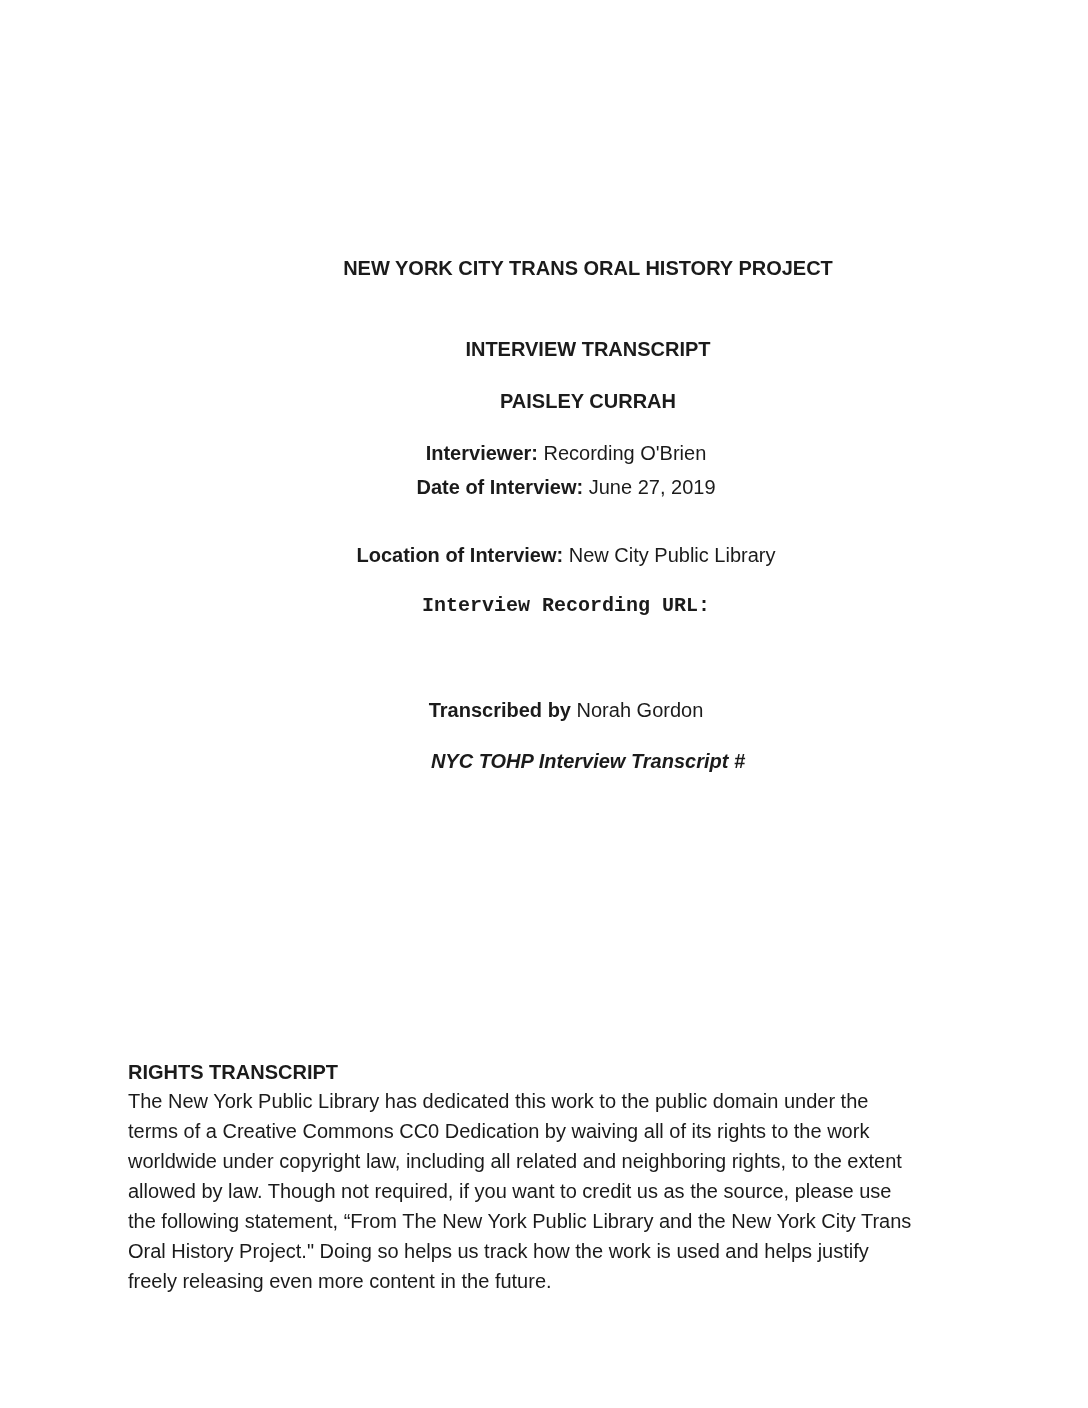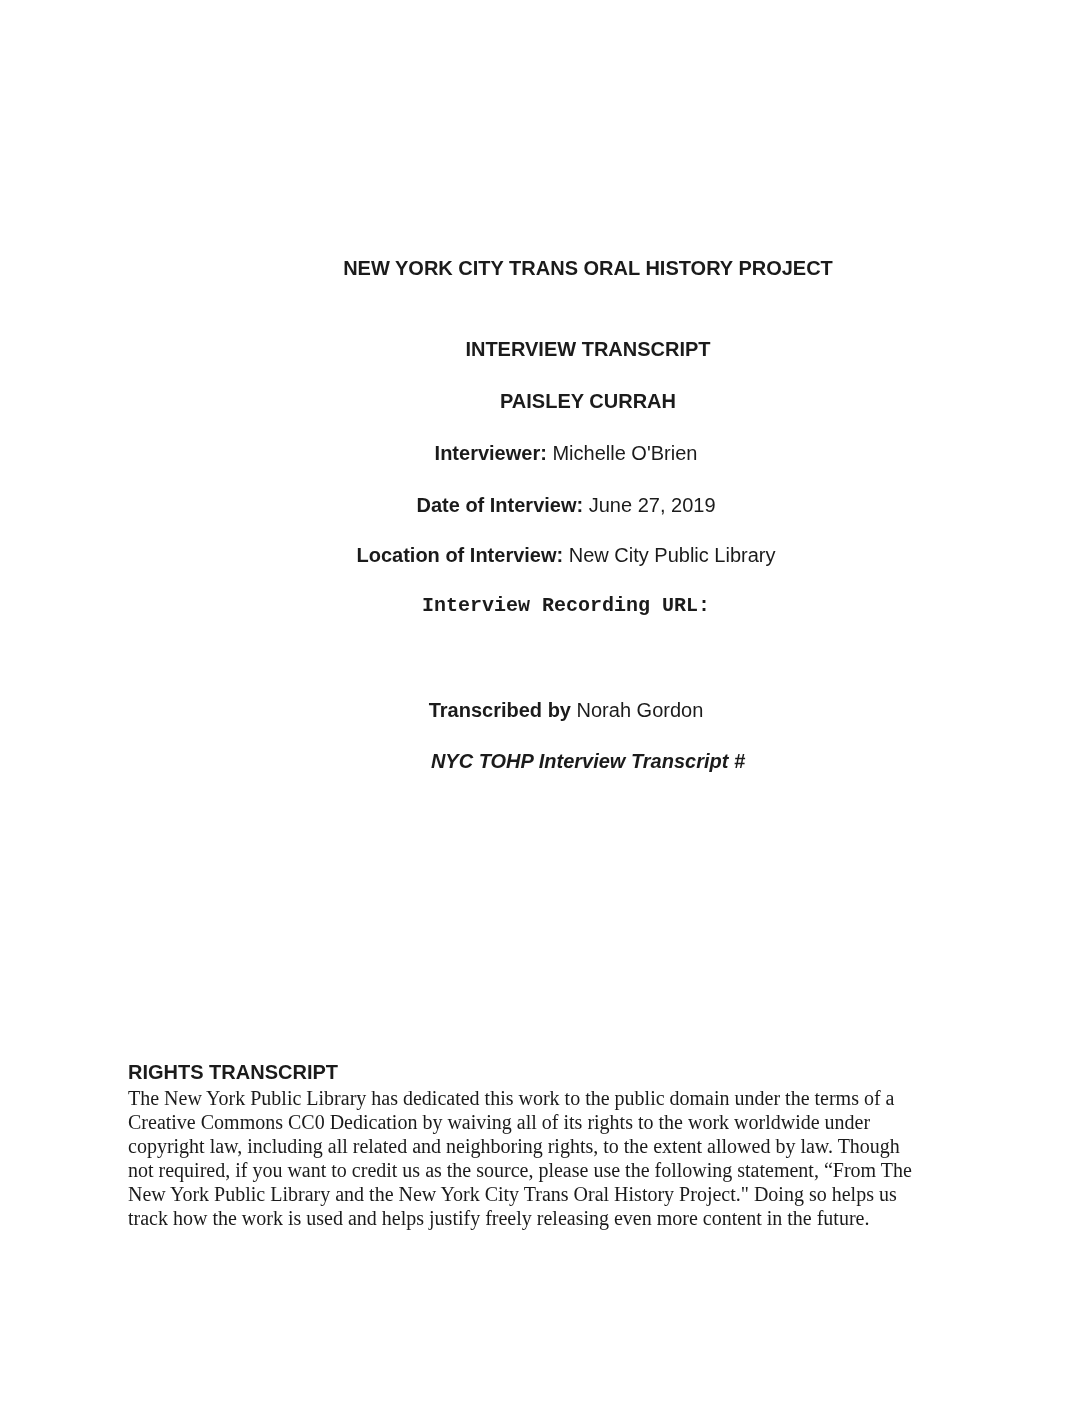--- a/index.html
+++ b/index.html
@@ -23,56 +23,55 @@
     width: 100%;
     text-align: center;
     white-space: nowrap;
     line-height: 24px;
   }
   .bold { font-weight: bold; padding-left: 44px; }
   .doc-title      { top: 256px; }
   .doc-subtitle   { top: 337px; }
   .doc-interviewee{ top: 389px; }
   .field-0        { top: 441px; }
-  .field-1        { top: 493px; }
+  .field-1        { top: 475px; }
   .field-2        { top: 543px; }
   .field-3        { top: 594px; font-family: Liberation Mono, monospace; }
   .transcribed    { top: 698px; }
   .transcript-num { top: 749px; font-style: italic; }
   .rights-heading {
     position: absolute;
     top: 1060px;
     left: 128px;
     font-weight: bold;
     line-height: 24px;
   }
   .rights-body {
     position: absolute;
     top: 1086px;
     left: 128px;
     width: 784px;
-    line-height: 24px;
+    line-height: 30px;
     text-align: left;
-    font-family: Liberation Serif, serif;
   }
   .label-gap { white-space: pre; }
 </style>
 </head>
 <body>
 
 <div class="page">
 
   <div class="center-line bold doc-title">NEW YORK CITY TRANS ORAL HISTORY PROJECT</div>
 
   <div class="center-line bold doc-subtitle">INTERVIEW TRANSCRIPT</div>
 
   <div class="center-line bold doc-interviewee">PAISLEY CURRAH</div>
 
   <div class="center-line field-0">
-    <span class="bold">Interviewer:</span><span class="label-gap"> </span><span>Michelle O'Brien</span>
+    <span class="bold">Interviewer:</span><span class="label-gap"> </span><span>Recording O'Brien</span>
   </div>
 
   <div class="center-line field-1">
     <span class="bold">Date of Interview:</span><span class="label-gap"> </span><span>June 27, 2019</span>
   </div>
 
   <div class="center-line field-2">
     <span class="bold">Location of Interview:</span><span class="label-gap"> </span><span>New City Public Library</span>
   </div>
 

